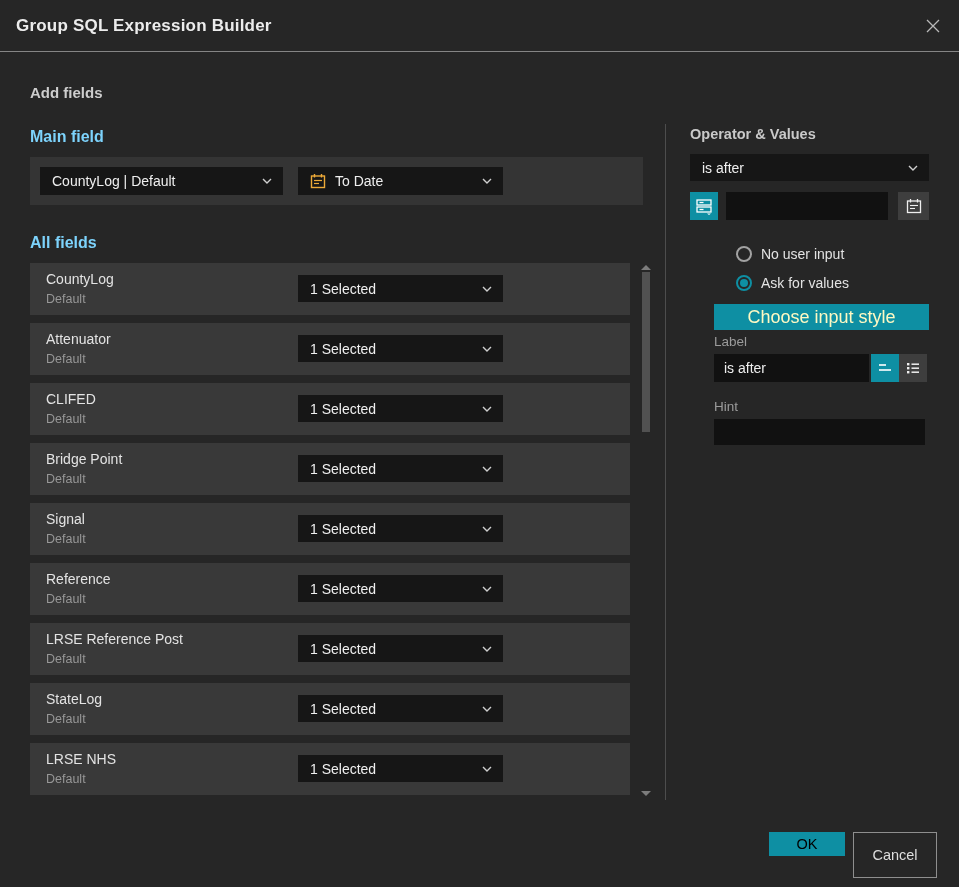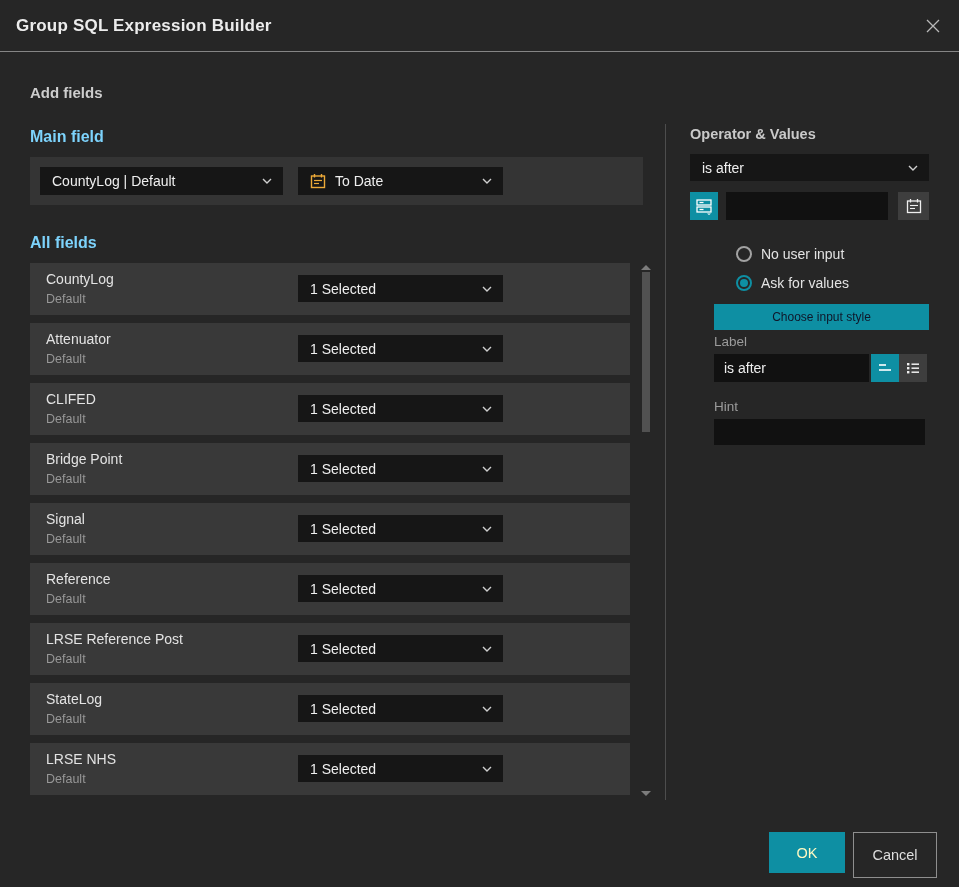--- a/index.html
+++ b/index.html
@@ -75,35 +75,35 @@
   .rcirc{width:16px;height:16px;border-radius:50%;border:2px solid #a2a2a2;background:transparent;}
   .rcirc.on{border-color:var(--accent);position:relative;}
   .rcirc.on::after{
     content:"";position:absolute;left:2px;top:2px;width:8px;height:8px;border-radius:50%;background:var(--accent);
   }
   .radio-no{top:246px;}
   .radio-ask{top:275px;}
   
   .btn-choose{
     position:absolute;left:714px;top:304px;width:215px;height:26px;background:var(--accent);
-    color:#0f172a;font-size:12px;display:flex;align-items:center;justify-content:center;cursor:pointer;
+    color:#fef9c3;font-size:18px;display:flex;align-items:center;justify-content:center;cursor:pointer;
   }
   .lbl-label{position:absolute;left:714px;top:334px;font-size:13.5px;font-weight:normal;color:#9b9b9b;}
   .inp-label{position:absolute;left:714px;top:354px;width:155px;}
   .btn-style{
     position:absolute;top:354px;width:28px;height:28px;display:flex;align-items:center;justify-content:center;cursor:pointer;
   }
   .btn-style.single{left:871px;background:var(--accent);}
   .btn-style.list{left:899px;background:#3e3e3e;}
   .lbl-hint{position:absolute;left:714px;top:399px;font-size:13.5px;color:#9b9b9b;}
   .inp-hint{position:absolute;left:714px;top:419px;width:211px;height:26px;}
   
   .btn-ok{
-    position:absolute;left:769px;top:832px;width:76px;height:41px;background:var(--accent);
-    color:#fef9c3;font-size:14.5px;display:flex;align-items:center;justify-content:center;cursor:pointer;
+    position:absolute;left:769px;top:832px;width:76px;height:24px;background:var(--accent);
+    color:#000000;font-size:14.5px;display:flex;align-items:center;justify-content:center;cursor:pointer;
   }
   .btn-cancel{
     position:absolute;left:853px;top:832px;width:84px;height:46px;background:transparent;
     border:1px solid #8e8e8e;color:#dedede;font-size:14.5px;display:flex;align-items:center;justify-content:center;cursor:pointer;
   }
 </style>
 </head>
 <body>
 
 <div class="dialog">

